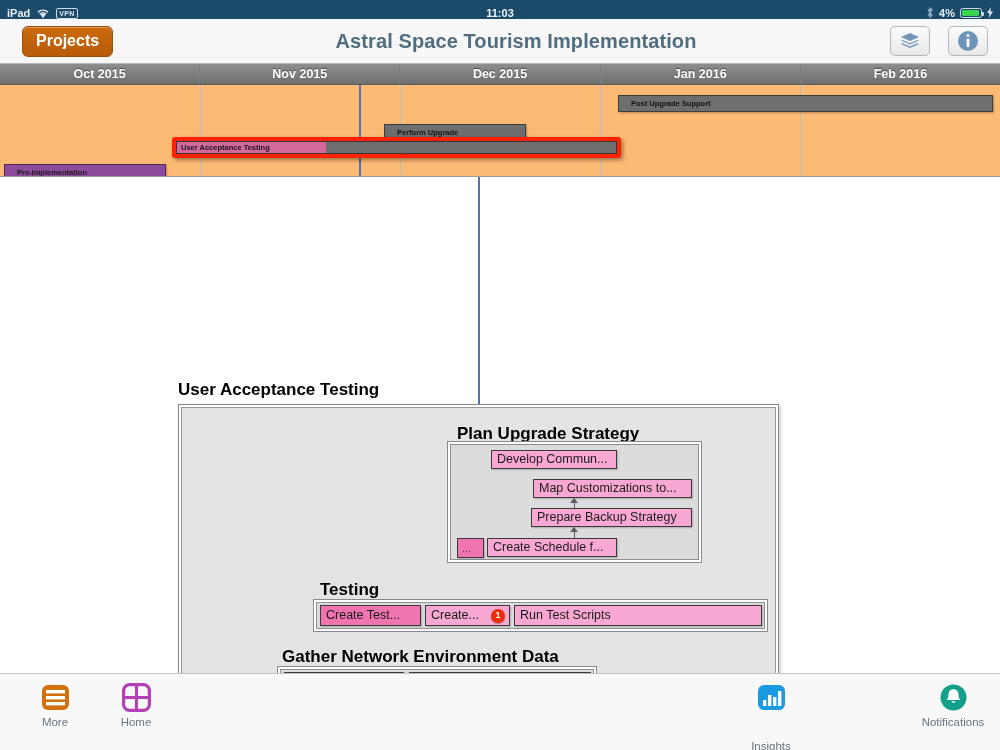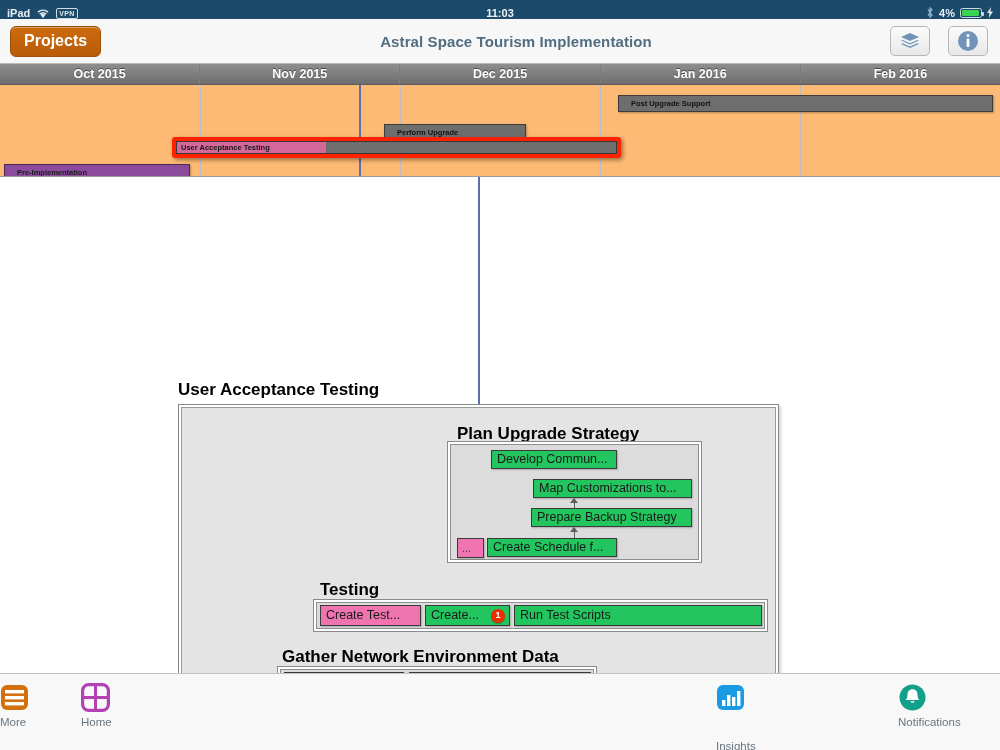--- a/index.html
+++ b/index.html
@@ -36,31 +36,31 @@
   .batt i{ display:block; height:100%; background:#3ad352; border-radius:1px; }
 
   
   .navbar{
     position:absolute; left:0; top:19px; width:1000px; height:45px;
     background:#f7f7f7;
     border-bottom:1px solid #b9b9b9;
     display:flex; align-items:center;
   }
   .back-btn{
-    margin-left:10px;
+    margin-left:22px;
     background:linear-gradient(#cc6a0d,#b85c08);
     color:#fff; font-weight:bold; font-size:16px;
     padding:5px 13px 6px 13px; border-radius:6px;
     border:1px solid #9e4f06;
     box-shadow: inset 0 1px 0 rgba(255,255,255,.35);
     cursor:pointer; white-space:nowrap;
   }
   .nav-title{
     position:absolute; left:0; right:0; text-align:center;
-    font-size:15px; font-weight:bold; color:#516d80;
+    font-size:20px; font-weight:bold; color:#516d80;
     letter-spacing:.1px; pointer-events:none;margin-left:32px;
   }
   .nav-right{ position:absolute; right:12px; display:flex; gap:18px; align-items:center; }
   .nav-btn{
     width:40px; height:30px; border-radius:5px;
     background:linear-gradient(#fbfbfb,#e8e8e8);
     border:1px solid #b6b6b6;
     display:flex; align-items:center; justify-content:center;
     cursor:pointer;
   }
@@ -140,21 +140,21 @@
   }
   .node{
     position:absolute;
     border:1px solid #3a3a3a;
     font-size:12.5px; color:#1a1a1a;
     line-height:1; display:flex; align-items:center;
     padding-left:5px; white-space:nowrap; overflow:hidden;
     cursor:pointer;
     box-shadow:1px 1px 1.5px rgba(0,0,0,.22);
   }
-  .node.grey{ background:#22c55e; }
+  .node.grey{ background:#f9a8d4; }
   .node.pink{ background:#ef74b0; }
   .node.tiny{ font-size:11px; padding-left:4px; color:#55384a; }
   .badge{
     position:absolute; right:4px; top:50%; transform:translateY(-50%);
     width:14px; height:14px; border-radius:50%;
     background:#ef2d00; color:#fff; font-size:9px; font-weight:bold;
     display:flex; align-items:center; justify-content:center;
     box-shadow:0 1px 1px rgba(0,0,0,.3);
   }
   .arrow{ position:absolute; }
@@ -165,21 +165,21 @@
     border-bottom:5px solid #5d5d5d;
   }
 
   
   .tabbar{
     position:absolute; left:0; top:673px; width:1000px; height:77px;
     background:#f8f8f8; border-top:1px solid #c3c3c3;
   }
   .tab{
     position:absolute; top:9px; width:110px;
-    display:flex; flex-direction:column; gap:4px;
+    display:flex; flex-direction:column; align-items:center; gap:4px;
     cursor:pointer;
   }
   .tab-label{ font-size:11.5px; color:#6a7680; }
   .ic{ width:29px; height:29px; display:block; }
 </style>
 </head>
 <body>
 
 <div class="statusbar">
   <div class="sb-left">
@@ -239,21 +239,21 @@
       <div class="tl-grid" style="left: 200px;"></div>
       <div class="tl-grid" style="left: 400px;"></div>
       <div class="tl-grid" style="left: 600px;"></div>
       <div class="tl-grid" style="left: 800px;"></div>
       <div class="today-line-tl" style="left: 359px;"></div>
       <div class="gbar grey" style="left: 618px; top: 10px; width: 375px; background: rgb(110, 110, 110);">Post Upgrade Support</div>
       <div class="gbar grey" style="left: 384px; top: 39px; width: 142px; background: rgb(110, 110, 110);">Perform Upgrade</div>
       <div class="gbar-sel-wrap" style="left: 172px; top: 52px; width: 449px;">
         <div class="gbar-sel" style="background: rgb(110, 110, 110);"><div class="gbar-prog" style="width: 34%; background: rgb(212, 104, 154);"></div><span>User Acceptance Testing</span></div>
       </div>
-      <div class="gbar purple" style="left: 4px; top: 79px; width: 186px; background: rgb(139, 74, 156);">Pre-Implementation</div>
+      <div class="gbar purple" style="left: 4px; top: 79px; width: 162px; background: rgb(139, 74, 156);">Pre-Implementation</div>
     </div>
 </div>
 
 <div class="canvas" id="canvas">
     <div class="today-line-canvas" style="left: 478px;"></div>
     <div class="grp-title" style="left: 178px; top: 203px; font-size: 17px;">User Acceptance Testing</div>
     <div class="panel" style="left: 178px; top: 227px; width: 601px; height: 405px;"></div>
     <div class="grp-title" style="left: 457px; top: 247px; font-size: 17px;">Plan Upgrade Strategy</div>
     <div class="grp-box" style="left: 447px; top: 264px; width: 255px; height: 122px;"></div>
     <div class="arrow" style="left: 570px; top: 321px; width: 8px; height: 10px;">

